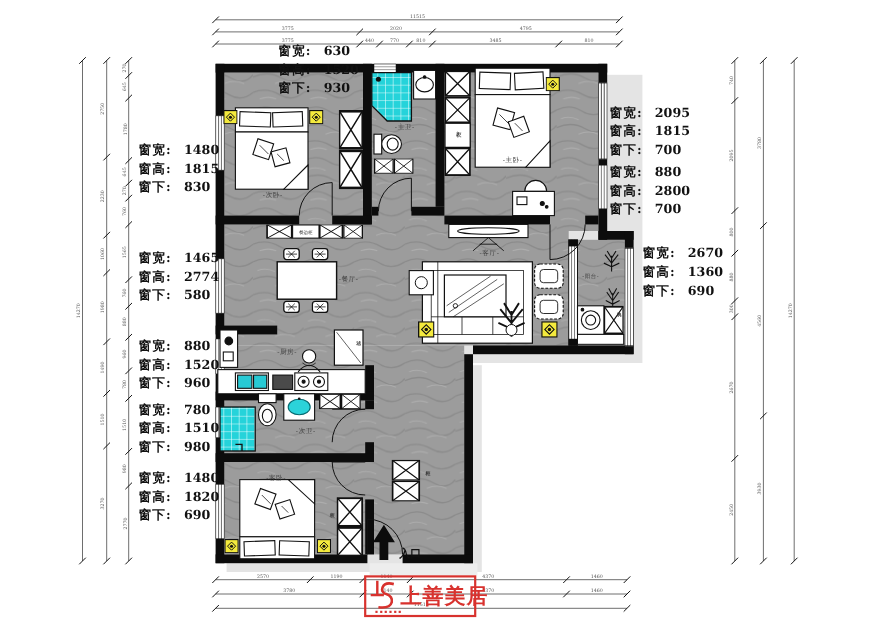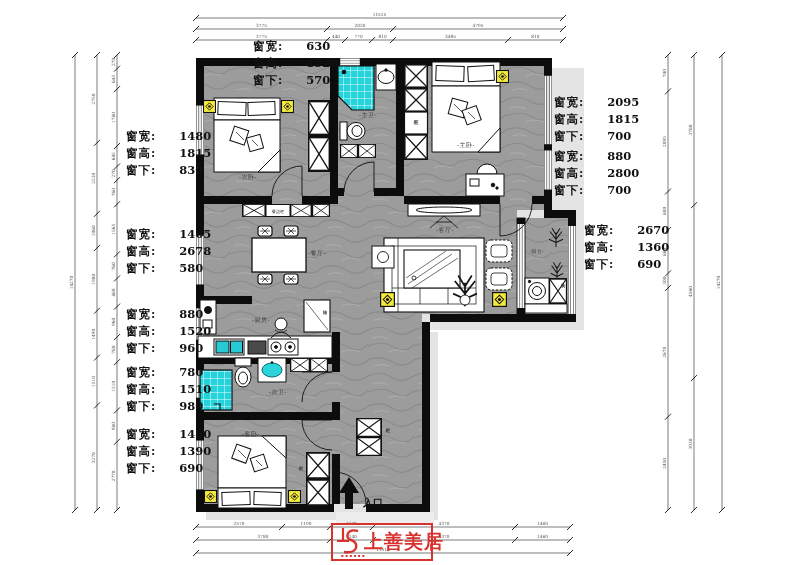--- a/index.html
+++ b/index.html
@@ -1,20 +1,20 @@
 <!DOCTYPE html>
 <html><head>
 <meta charset="utf-8">
 <style>
   html,body{margin:0;padding:0;background:#fff;}
   #stage{position:relative;width:800px;height:565px;background:#fff;overflow:hidden;
          font-family:"DejaVu Serif","Liberation Serif",serif;}
   #plan{position:absolute;left:0;top:0;}
   .ann{position:absolute;font-size:11.5px;font-weight:bold;color:#111;line-height:17px;white-space:nowrap;}
-  .ann-row{display:flex;gap:23px;}
+  .ann-row{display:flex;gap:11px;}
   .ann-row .lab{letter-spacing:1px;}
   #logo{position:absolute;left:331px;top:523px;width:102px;height:38px;border:2px solid #d8322e;
         display:flex;align-items:center;gap:4px;padding:1px 3px;box-sizing:border-box;background:transparent;}
   #logo .glyph{width:24px;height:30px;position:relative;}
   #logo .brand{font-size:19px;font-weight:bold;color:#d8322e;letter-spacing:1px;white-space:nowrap;
                font-family:"DejaVu Serif",serif;}
   #logo .dots{position:absolute;left:5px;bottom:-1px;font-size:4px;color:#d8322e;letter-spacing:1.5px;}
 </style>
 </head>
 <body>
@@ -498,21 +498,21 @@
         <div class="ann-row">
           <span class="lab">窗宽:</span>
           <span>630</span>
         </div>
         <div class="ann-row">
           <span class="lab">窗高:</span>
           <span>1520</span>
         </div>
         <div class="ann-row">
           <span class="lab">窗下:</span>
-          <span>570</span>
+          <span>930</span>
         </div>
       </div>
       <div class="ann" style="left: 126px; top: 128px;">
         <div class="ann-row">
           <span class="lab">窗宽:</span>
           <span>1480</span>
         </div>
         <div class="ann-row">
           <span class="lab">窗高:</span>
           <span>1815</span>
@@ -522,21 +522,21 @@
           <span>830</span>
         </div>
       </div>
       <div class="ann" style="left: 126px; top: 226px;">
         <div class="ann-row">
           <span class="lab">窗宽:</span>
           <span>1465</span>
         </div>
         <div class="ann-row">
           <span class="lab">窗高:</span>
-          <span>2678</span>
+          <span>2774</span>
         </div>
         <div class="ann-row">
           <span class="lab">窗下:</span>
           <span>580</span>
         </div>
       </div>
       <div class="ann" style="left: 126px; top: 306px;">
         <div class="ann-row">
           <span class="lab">窗宽:</span>
           <span>880</span>
@@ -564,21 +564,21 @@
           <span>980</span>
         </div>
       </div>
       <div class="ann" style="left: 126px; top: 426px;">
         <div class="ann-row">
           <span class="lab">窗宽:</span>
           <span>1480</span>
         </div>
         <div class="ann-row">
           <span class="lab">窗高:</span>
-          <span>1390</span>
+          <span>1820</span>
         </div>
         <div class="ann-row">
           <span class="lab">窗下:</span>
           <span>690</span>
         </div>
       </div>
       <div class="ann" style="left: 554px; top: 94px;">
         <div class="ann-row">
           <span class="lab">窗宽:</span>
           <span>2095</span>

